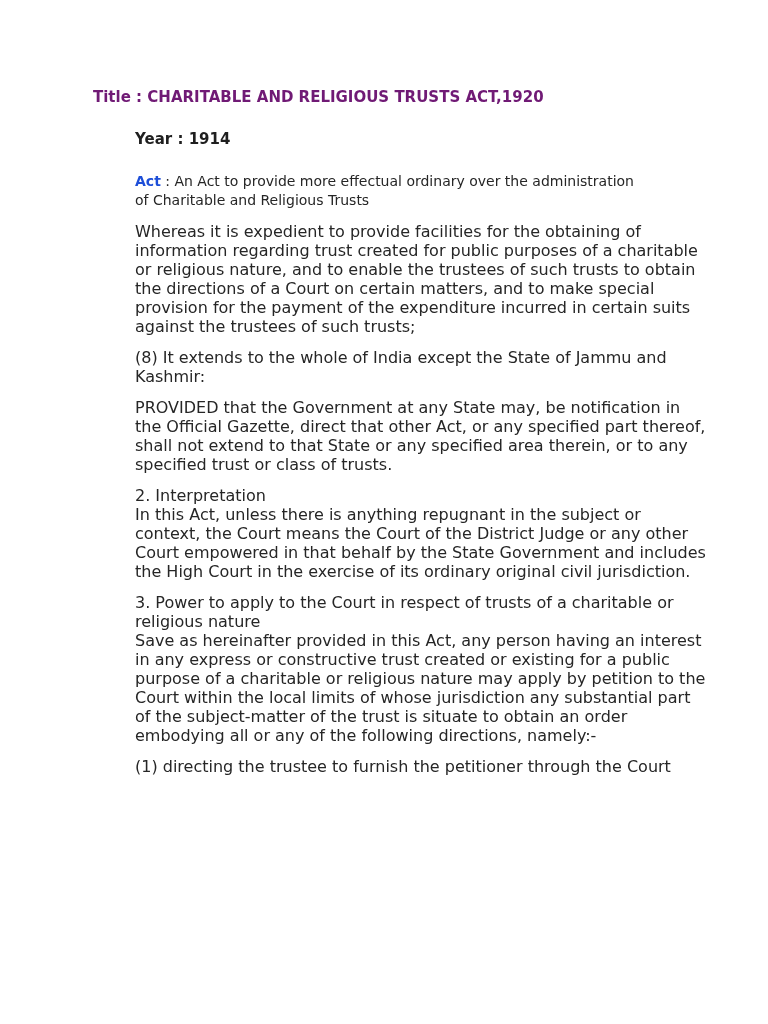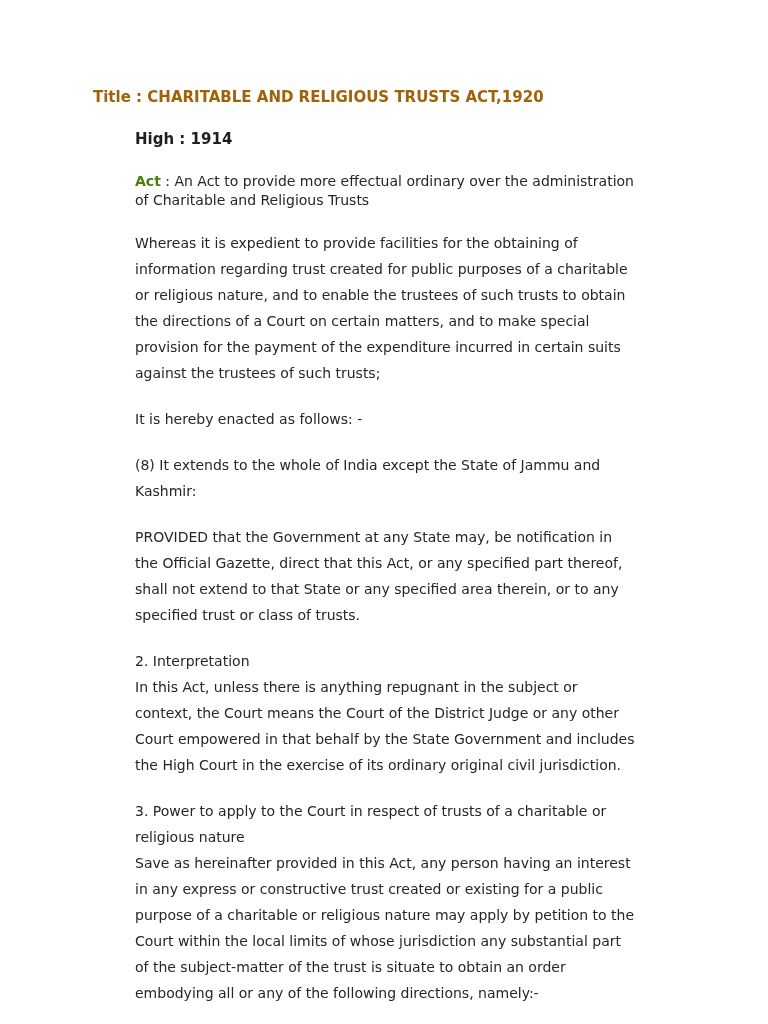--- a/index.html
+++ b/index.html
@@ -19,90 +19,90 @@
     width: 768px;
     height: 1024px;
     background: #ffffff;
     padding: 88px 20px 20px 93px;
   }
   .doc-title {
     margin: 0;
     font-size: 15px;
     line-height: 19px;
     font-weight: bold;
-    color: #a16207;
+    color: #701a75;
     white-space: pre-line;
   }
   .doc-year {
     margin: 23px 0 0 42px;
     font-size: 15px;
     line-height: 19px;
     font-weight: bold;
     color: #1f1f1f;
     white-space: pre-line;
   }
   .doc-act {
     margin: 23px 0 0 42px;
     font-size: 14px;
     line-height: 19px;
     font-weight: normal;
     white-space: pre-line;
     max-width: 580px;
   }
   .doc-act .lbl {
     font-weight: bold;
-    color: #4d7c0f;
+    color: #1d4ed8;
   }
   .para {
-    margin: 20px 0 0 42px;
-    font-size: 14px;
-    line-height: 26px;
+    margin: 12px 0 0 42px;
+    font-size: 16px;
+    line-height: 19px;
     white-space: pre-line;
     max-width: 590px;
   }
 </style>
 </head>
 <body>
 
 <div class="page">
 
   <p class="doc-title"><span class="lbl">Title :</span> <span>CHARITABLE AND RELIGIOUS TRUSTS ACT,1920</span></p>
 
-  <p class="doc-year"><span class="lbl">High :</span> <span>1914</span></p>
+  <p class="doc-year"><span class="lbl">Year :</span> <span>1914</span></p>
 
   <p class="doc-act"><span class="lbl">Act</span><span> : An Act to provide more effectual ordinary over the administration
 of Charitable and Religious Trusts</span></p>
 
   <p class="para">Whereas it is expedient to provide facilities for the obtaining of
 information regarding trust created for public purposes of a charitable
 or religious nature, and to enable the trustees of such trusts to obtain
 the directions of a Court on certain matters, and to make special
 provision for the payment of the expenditure incurred in certain suits
 against the trustees of such trusts;</p>
 
-  <p class="para">It is hereby enacted as follows: -</p>
 
 
   <p class="para">(8) It extends to the whole of India except the State of Jammu and
 Kashmir:</p>
 
   <p class="para">PROVIDED that the Government at any State may, be notification in
-the Official Gazette, direct that this Act, or any specified part thereof,
+the Official Gazette, direct that other Act, or any specified part thereof,
 shall not extend to that State or any specified area therein, or to any
 specified trust or class of trusts.</p>
 
   <p class="para">2. Interpretation
 In this Act, unless there is anything repugnant in the subject or
 context, the Court means the Court of the District Judge or any other
 Court empowered in that behalf by the State Government and includes
 the High Court in the exercise of its ordinary original civil jurisdiction.</p>
 
   <p class="para">3. Power to apply to the Court in respect of trusts of a charitable or
 religious nature
 Save as hereinafter provided in this Act, any person having an interest
 in any express or constructive trust created or existing for a public
 purpose of a charitable or religious nature may apply by petition to the
 Court within the local limits of whose jurisdiction any substantial part
 of the subject-matter of the trust is situate to obtain an order
 embodying all or any of the following directions, namely:-</p>
 
+  <p class="para">(1) directing the trustee to furnish the petitioner through the Court</p>
 
 </div>
 
 </body></html>

